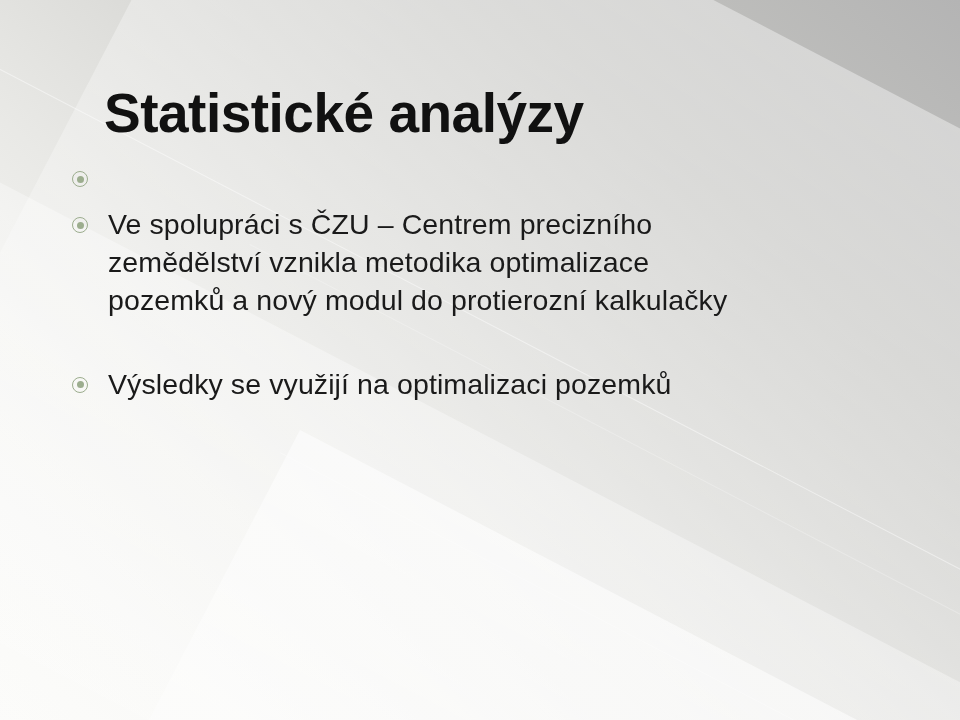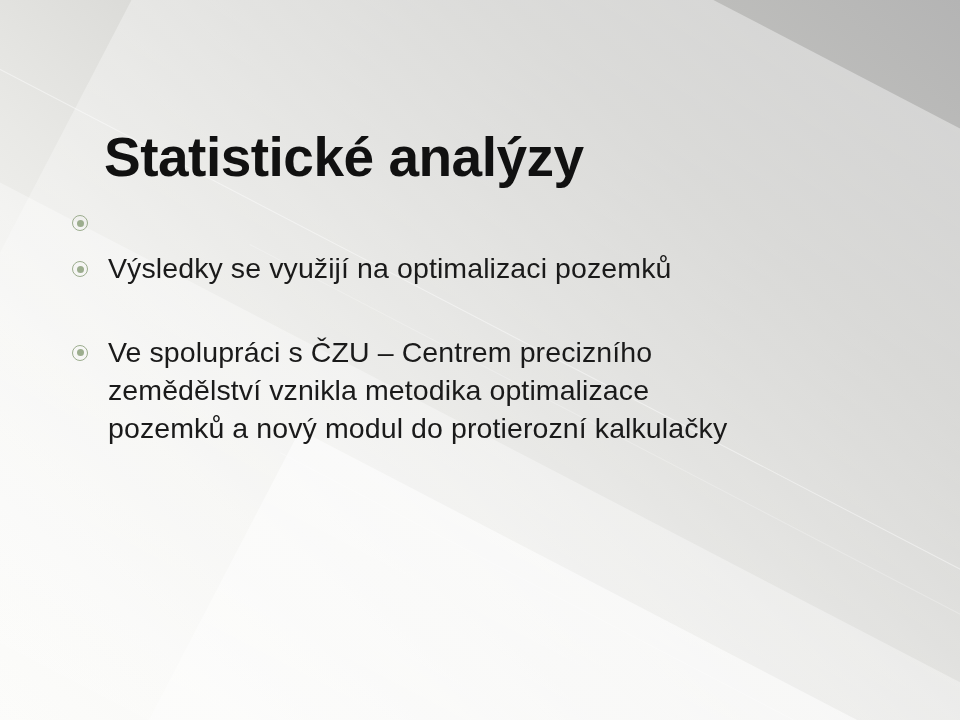--- a/index.html
+++ b/index.html
@@ -88,21 +88,20 @@
   .crease-1 { left: -40px; top: 48px;  width: 1250px; transform: rotate(27.5deg); }
   .crease-2 { left: 250px; top: 244px; width: 1100px; transform: rotate(27.5deg); opacity: .55; }
   .crease-3 { left: 280px; top: 452px; width: 1100px; transform: rotate(27.5deg); opacity: .7; }
 
   
   #content {
     position: relative;
     z-index: 5;
     width: 960px;
     height: 516px;
-    margin-top: 44px;
   }
 
   #slide-title {
     position: absolute;
     left: 104px;
     top: 48px;
     font-size: 55px;
     font-weight: 700;
     letter-spacing: -0.5px;
     color: #111111;
@@ -181,28 +180,28 @@
 
       <li class="bullet-item">
         <span class="bullet-marker"></span>
         <span class="bullet-text">
         </span>
       </li>
 
       <li class="bullet-item">
         <span class="bullet-marker"></span>
         <span class="bullet-text">
-          <span class="ln">Výsledky se využijí na optimalizaci pozemků</span>
-        </span>
-      </li>
-
-      <li class="bullet-item">
-        <span class="bullet-marker"></span>
-        <span class="bullet-text">
           <span class="ln">Ve spolupráci s ČZU – Centrem precizního</span>
           <span class="ln">zemědělství vznikla metodika optimalizace</span>
           <span class="ln">pozemků a nový modul do protierozní kalkulačky</span>
         </span>
       </li>
 
+      <li class="bullet-item">
+        <span class="bullet-marker"></span>
+        <span class="bullet-text">
+          <span class="ln">Výsledky se využijí na optimalizaci pozemků</span>
+        </span>
+      </li>
+
     </ul>
   </div>
 </div>
 
 </body></html>

